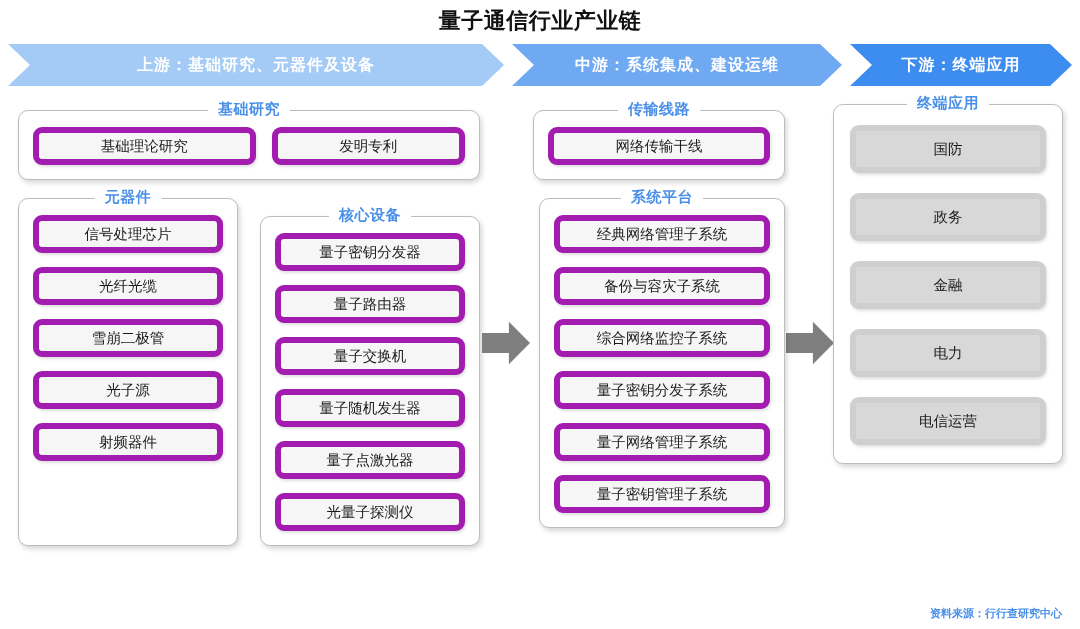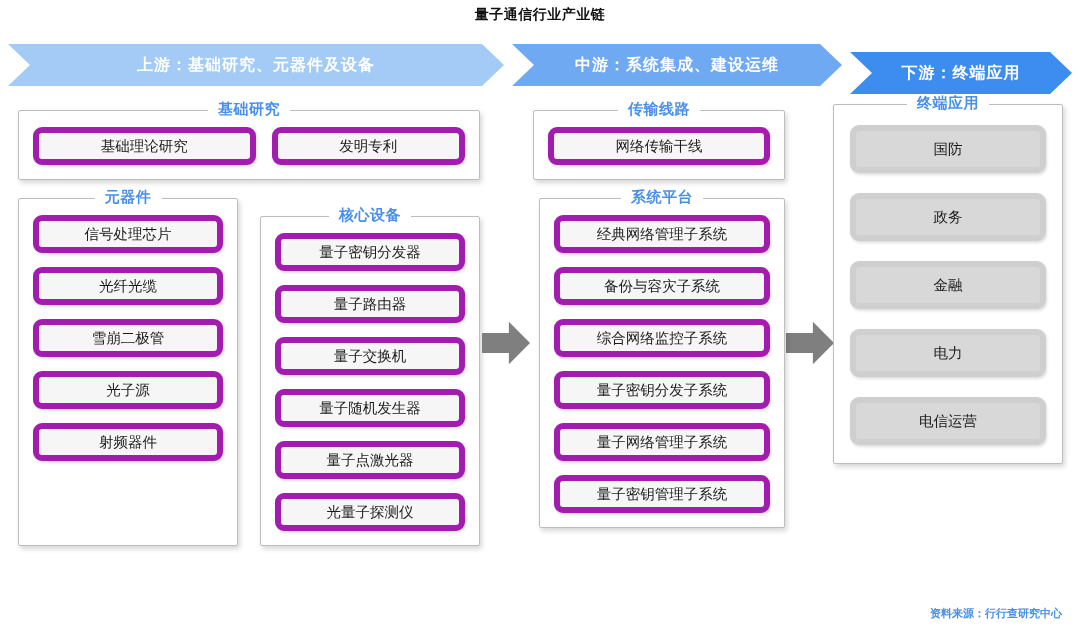--- a/index.html
+++ b/index.html
@@ -10,21 +10,21 @@
     color: #1a1a1a;
     position: relative;
     overflow: hidden;
   }
 
   
   .title {
     position: absolute;
     top: 6px; left: 0; width: 1080px;
     text-align: center;
-    font-size: 14px;
+    font-size: 22px;
     font-weight: bold;
     letter-spacing: .5px;
     color: #111;
   }
 
   
   .banner {
     position: absolute;
     top: 44px; left: 8px;
     width: 1064px; height: 42px;
@@ -48,34 +48,33 @@
   }
   .chev-2 {
     width: 330px; margin-left: 8px;
     background: #6fa9f2;
     clip-path: polygon(0 0, 308px 0, 330px 50%, 308px 100%, 0 100%, 22px 50%);
   }
   .chev-3 {
     width: 222px; margin-left: 8px;
     background: #3d8cef;
     clip-path: polygon(0 0, 200px 0, 222px 50%, 200px 100%, 0 100%, 22px 50%);
-    margin-top: 8px;
   }
 
   
   .col { position: absolute; }
   .col-up    { left: 18px;  top: 110px; width: 462px; }
   .col-mid   { left: 533px; top: 110px; width: 252px; }
   .col-down  { left: 833px; top: 104px; width: 230px; }
 
   
   .group {
     position: relative;
     border: 1px solid #bdbdbd;
-    border-radius: 2px;
+    border-radius: 10px;
     background: #ffffff;
     box-shadow: 2px 3px 5px rgba(0,0,0,.16);
     padding: 16px 14px 14px;
   }
   .group + .group { margin-top: 18px; margin-left: 6px; }
   .group-legend {
     position: absolute;
     top: -11px; left: 50%;
     transform: translateX(-50%);
     background: #ffffff;

